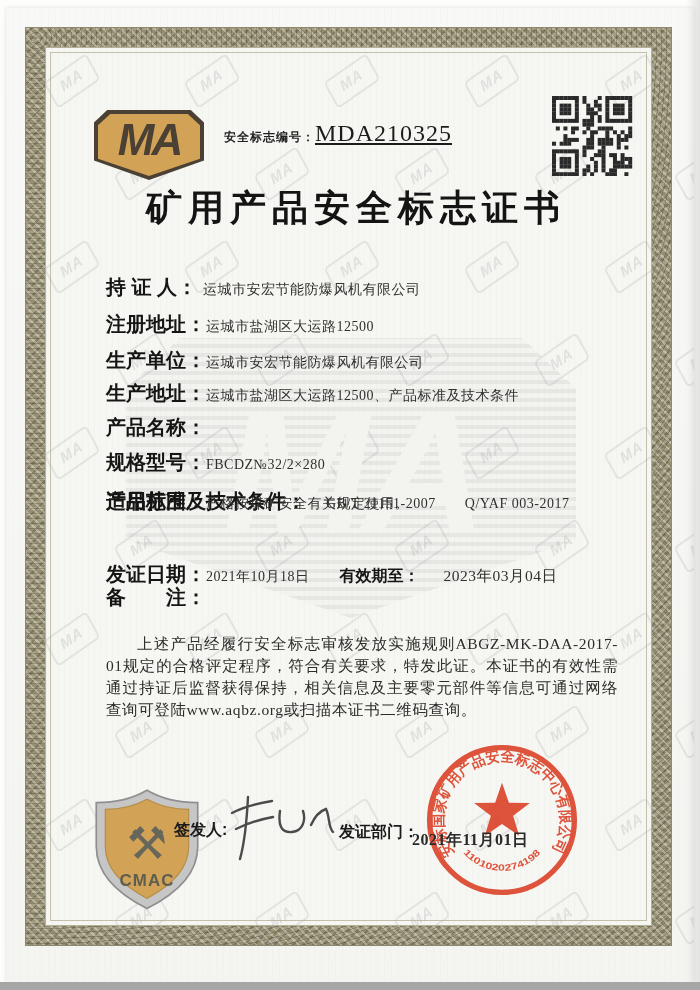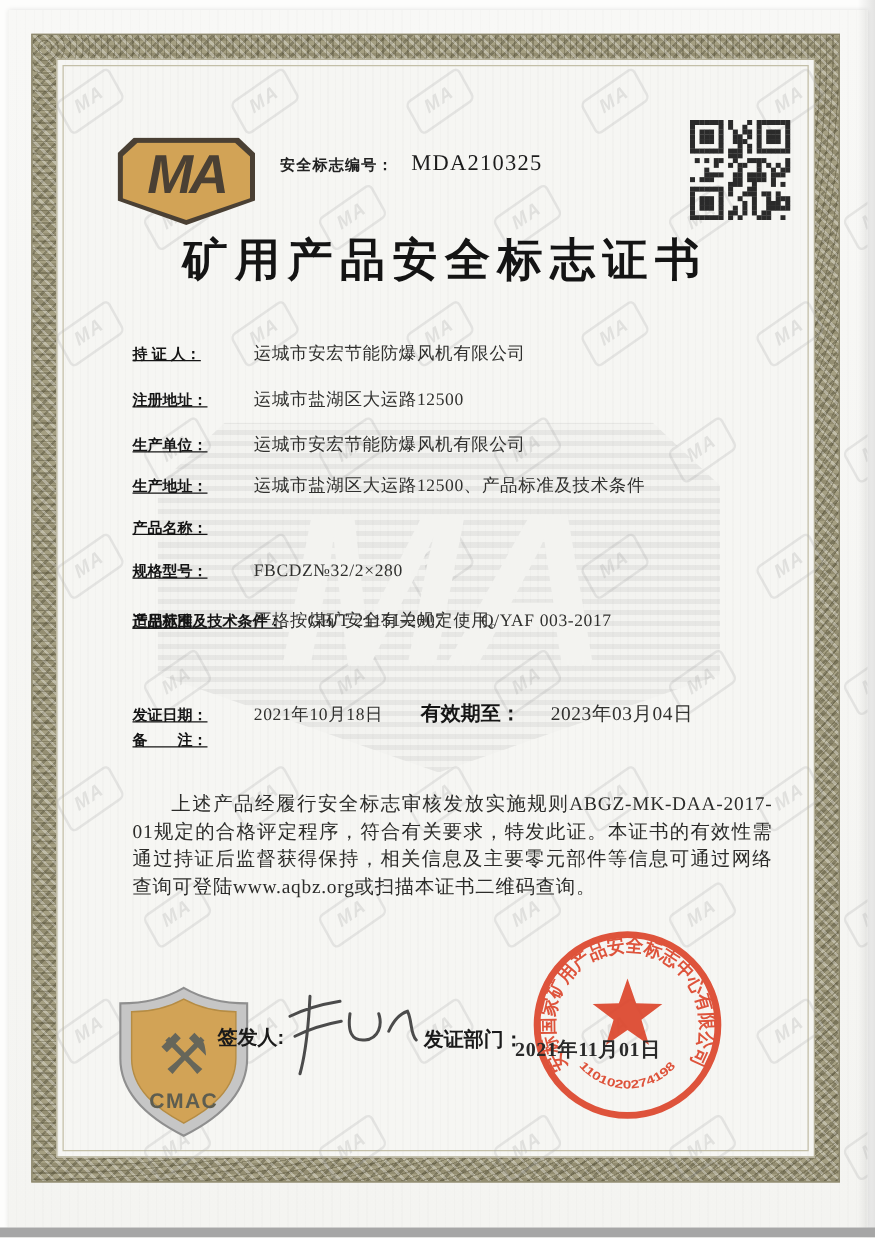--- a/index.html
+++ b/index.html
@@ -74,30 +74,30 @@
     clip-path:polygon(12% 0,88% 0,100% 18%,100% 72%,50% 100%,0 72%,0 18%);
     background:#d2a356;
     display:flex;align-items:center;justify-content:center;
   }
   .ma-logo-inner span{
     font:italic 900 44px "Liberation Sans",sans-serif;color:#4a4034;
     letter-spacing:-3px;transform:translateY(-5px);
   }
   .certno{position:absolute;left:218px;top:112px;display:flex;align-items:baseline;}
   .certno .lbl{font-weight:bold;font-size:12px;color:#222;letter-spacing:1px;}
-  .certno .val{font-family:"Liberation Serif",serif;font-size:18px;color:#1c1c1c;margin-left:14px;letter-spacing:1px;}
+  .certno .val{font-family:"Liberation Serif",serif;font-size:24px;color:#1c1c1c;letter-spacing:1px;text-decoration:underline;}
   .qr{position:absolute;left:545px;top:88px;width:82px;height:80px;}
   .title{
     position:absolute;left:0;top:176px;width:700px;text-align:center;
     font-family:"Liberation Serif",serif;font-weight:900;font-size:36px;color:#141414;
     letter-spacing:6px;
   }
   
   .row{position:absolute;left:100px;right:86px;display:flex;align-items:baseline;}
-  .flabel{font-weight:bold;font-size:12px;color:#151515;min-width:97px;flex:none;white-space:nowrap;text-decoration:underline;}
+  .flabel{font-weight:bold;font-size:20px;color:#151515;min-width:97px;flex:none;white-space:nowrap;}
   .fvalue{font-family:"Liberation Serif",serif;font-size:14px;color:#30302e;letter-spacing:.5px;white-space:nowrap;}
   .fvalue.gap{margin-left:20px;}
   .flabel.auto{min-width:0;}
   .dlabel2{font-weight:bold;font-size:16px;color:#151515;margin-left:30px;white-space:nowrap;}
   .dval2{font-family:"Liberation Serif",serif;font-size:15.5px;color:#30302e;margin-left:24px;letter-spacing:.5px;}
   .para{
     position:absolute;left:100px;top:625px;width:512px;
     font-family:"Liberation Serif",serif;font-size:15.5px;line-height:22px;
     color:#2c2c2a;text-align:justify;text-indent:2em;letter-spacing:.6px;
   }

